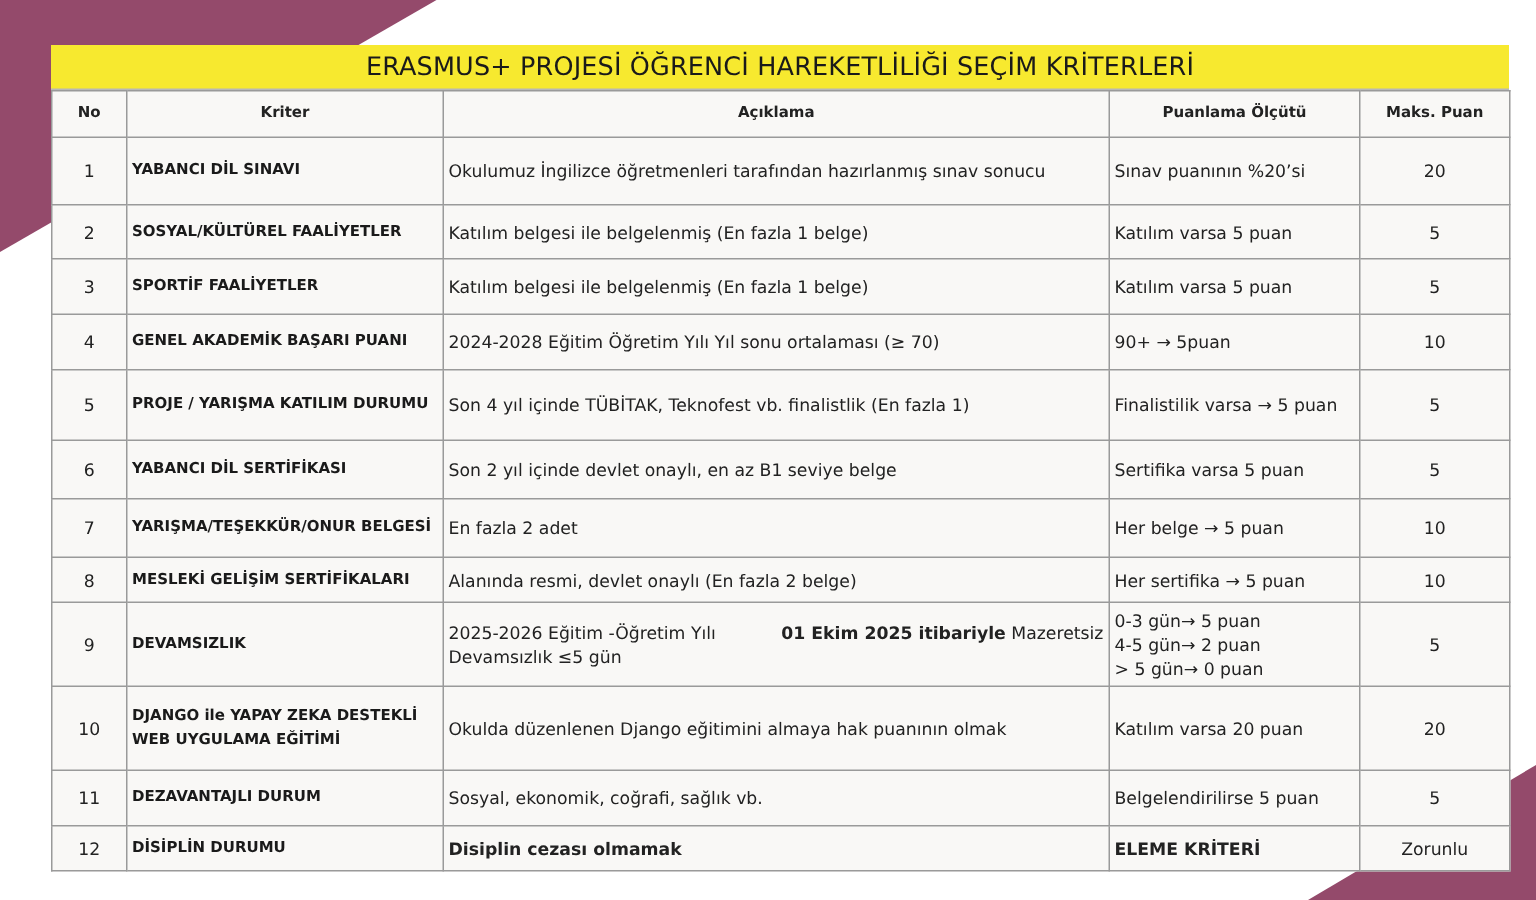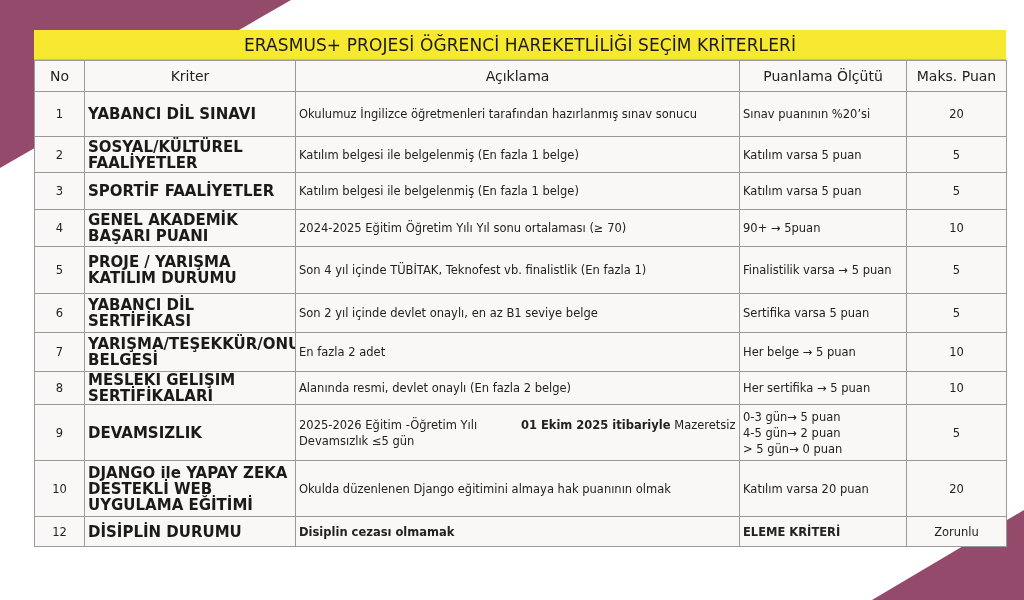--- a/index.html
+++ b/index.html
@@ -30,23 +30,23 @@
   col.c-ac { width: 444px; }
   col.c-pu { width: 167px; }
   col.c-mx { width: 100px; }
   th, td {
     border: 1px solid #9a9a9a;
     font-size: 11.5px; line-height: 16px;
     padding: 0 3px;
     vertical-align: middle;
     overflow: hidden;
   }
-  th { font-weight: normal; height: 30px; text-align: center; font-size: 14px; color: #222; }
+  th { font-weight: bold; height: 30px; text-align: center; font-size: 10px; color: #222; }
   td.no, td.mx { text-align: center; }
-  td.kr { font-weight: bold; font-size: 15px; color: #1a1a1a; }
+  td.kr { font-weight: bold; font-size: 10px; color: #1a1a1a; }
   td.bold { font-weight: bold; }
   td.mx.bold { font-weight: normal; }
   td.mx { border-left: 1px solid #c8c8c8; }
   .line { display: block; }
   b.em { font-weight: bold; margin-left: 40px; }
 </style>
 </head>
 <body>
 
 <svg class="deco" viewBox="0 0 1024 600" xmlns="http://www.w3.org/2000/svg">
@@ -91,21 +91,21 @@
       <tr style="height:37px">
         <td class="no">3</td>
         <td class="kr">SPORTİF FAALİYETLER</td>
         <td>Katılım belgesi ile belgelenmiş (En fazla 1 belge)</td>
         <td>Katılım varsa 5 puan</td>
         <td class="mx">5</td>
       </tr>
       <tr style="height:37px">
         <td class="no">4</td>
         <td class="kr">GENEL AKADEMİK BAŞARI PUANI</td>
-        <td>2024-2025 Eğitim Öğretim Yılı Yıl sonu ortalaması (≥ 70)</td>
+        <td>2024-2028 Eğitim Öğretim Yılı Yıl sonu ortalaması (≥ 70)</td>
         <td>90+ → 5puan</td>
         <td class="mx">10</td>
       </tr>
       <tr style="height:47px">
         <td class="no">5</td>
         <td class="kr">PROJE / YARIŞMA KATILIM DURUMU</td>
         <td>Son 4 yıl içinde TÜBİTAK, Teknofest vb. finalistlik (En fazla 1)</td>
         <td>Finalistilik varsa → 5 puan</td>
         <td class="mx">5</td>
       </tr>
@@ -141,20 +141,27 @@
         </td>
         <td class="mx">5</td>
       </tr>
       <tr style="height:56px">
         <td class="no">10</td>
         <td class="kr">DJANGO ile YAPAY ZEKA DESTEKLİ WEB UYGULAMA EĞİTİMİ</td>
         <td>Okulda düzenlenen Django eğitimini almaya hak puanının olmak</td>
         <td>Katılım varsa 20 puan</td>
         <td class="mx">20</td>
       </tr>
+      <tr style="height:37px">
+        <td class="no">11</td>
+        <td class="kr">DEZAVANTAJLI DURUM</td>
+        <td>Sosyal, ekonomik, coğrafi, sağlık vb.</td>
+        <td>Belgelendirilirse 5 puan</td>
+        <td class="mx">5</td>
+      </tr>
       <tr style="height:30px">
         <td class="no">12</td>
         <td class="kr">DİSİPLİN DURUMU</td>
         <td class="bold">Disiplin cezası olmamak</td>
         <td class="bold">ELEME KRİTERİ</td>
         <td class="mx bold">Zorunlu</td>
       </tr>
     </tbody>
   </table>
 </div>

